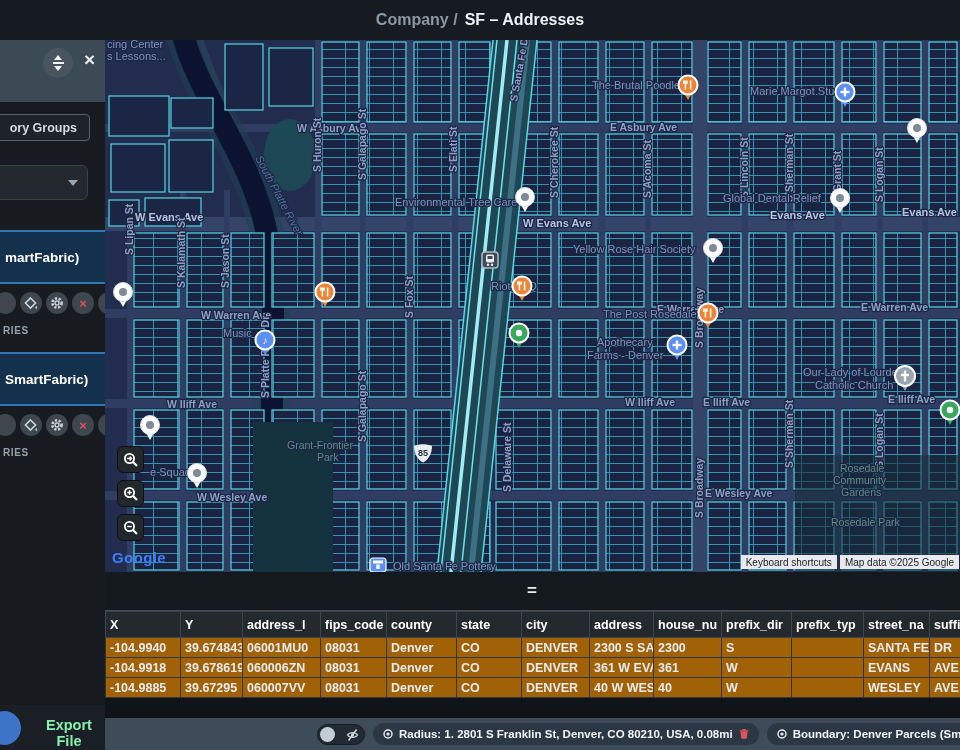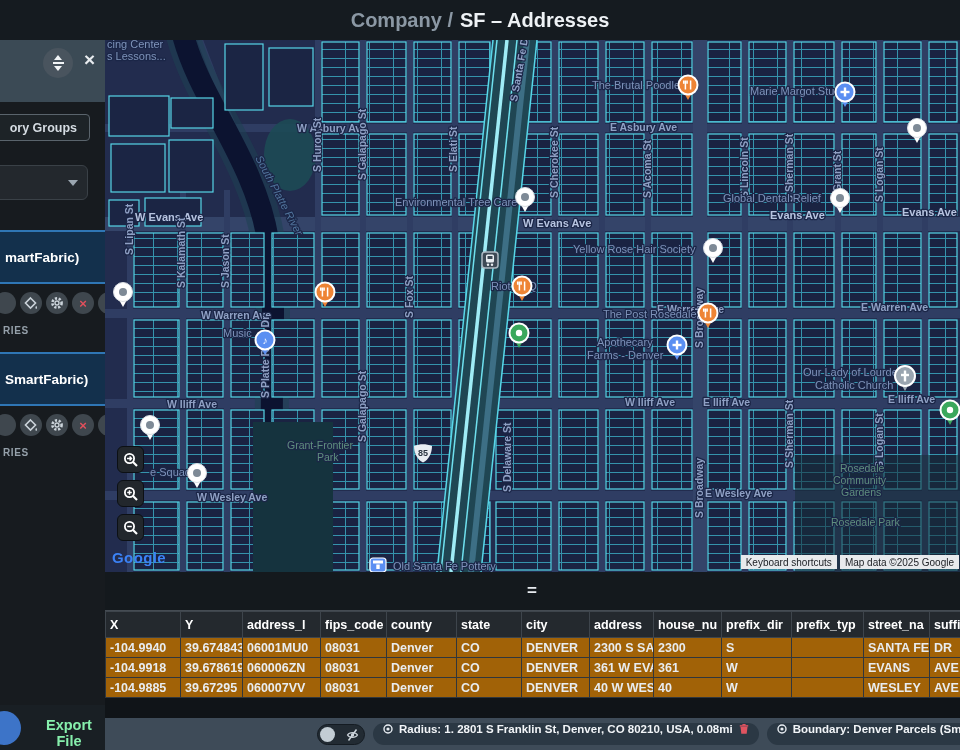--- a/index.html
+++ b/index.html
@@ -2,21 +2,21 @@
 <html><head>
 <meta charset="utf-8">
 <style>
   html,body{margin:0;padding:0;background:#0d1116;}
   *{box-sizing:border-box;}
   .app{position:relative;width:960px;height:750px;overflow:hidden;background:#10151a;
        font-family:"Liberation Sans",sans-serif;}
 
   
   .topbar{position:absolute;top:0;left:0;width:960px;height:40px;background:#151b20;
-          display:flex;align-items:center;justify-content:center;gap:7px;font-size:20px;text-align:right;}
+          display:flex;align-items:center;justify-content:center;gap:7px;font-size:16px;text-align:right;}
   .topbar .crumb{color:#8b98a4;font-weight:700;}
   .topbar .title{color:#eef2f5;font-weight:700;}
 
   
   .sidebar{position:absolute;left:0;top:40px;width:105px;bottom:0;background:#171b1f;
            overflow:hidden;z-index:6;}
   .panel-header{height:62px;background:#3b4a55;position:relative;}
   .circle-btn{position:absolute;right:32px;top:8px;width:30px;height:30px;border-radius:50%;
               background:#49545e;border:none;display:flex;flex-direction:column;align-items:center;
               justify-content:center;cursor:pointer;padding:0;}
@@ -88,21 +88,21 @@
      overflow:hidden;white-space:nowrap;}
 
   
   .bottombar{position:absolute;left:0;bottom:0;width:855px;height:32px;background:#3e4b58;
              display:flex;align-items:center;gap:8px;padding-left:212px;overflow:hidden;}
   .toggle{width:48px;height:21px;border-radius:11px;background:#222b33;border:1px solid #141b22;
           position:relative;cursor:pointer;flex:0 0 auto;}
   .toggle .knob{position:absolute;left:2px;top:2px;width:15px;height:15px;border-radius:50%;
           background:#c3cdd4;}
   .toggle svg{position:absolute;right:5px;top:3px;}
-  .chip{height:22px;border-radius:11px;background:#2b3844;display:flex;align-items:flex-start;gap:5px;
+  .chip{height:22px;border-radius:11px;background:#2b3844;display:flex;align-items:center;gap:5px;
         padding:0 9px;color:#f2f5f8;font:700 11.5px "Liberation Sans",sans-serif;white-space:nowrap;
         flex:0 0 auto;cursor:pointer;}
 </style>
 </head>
 <body>
 
 <div class="app">
 
   <header class="topbar">
     <span class="crumb">Company /</span>

